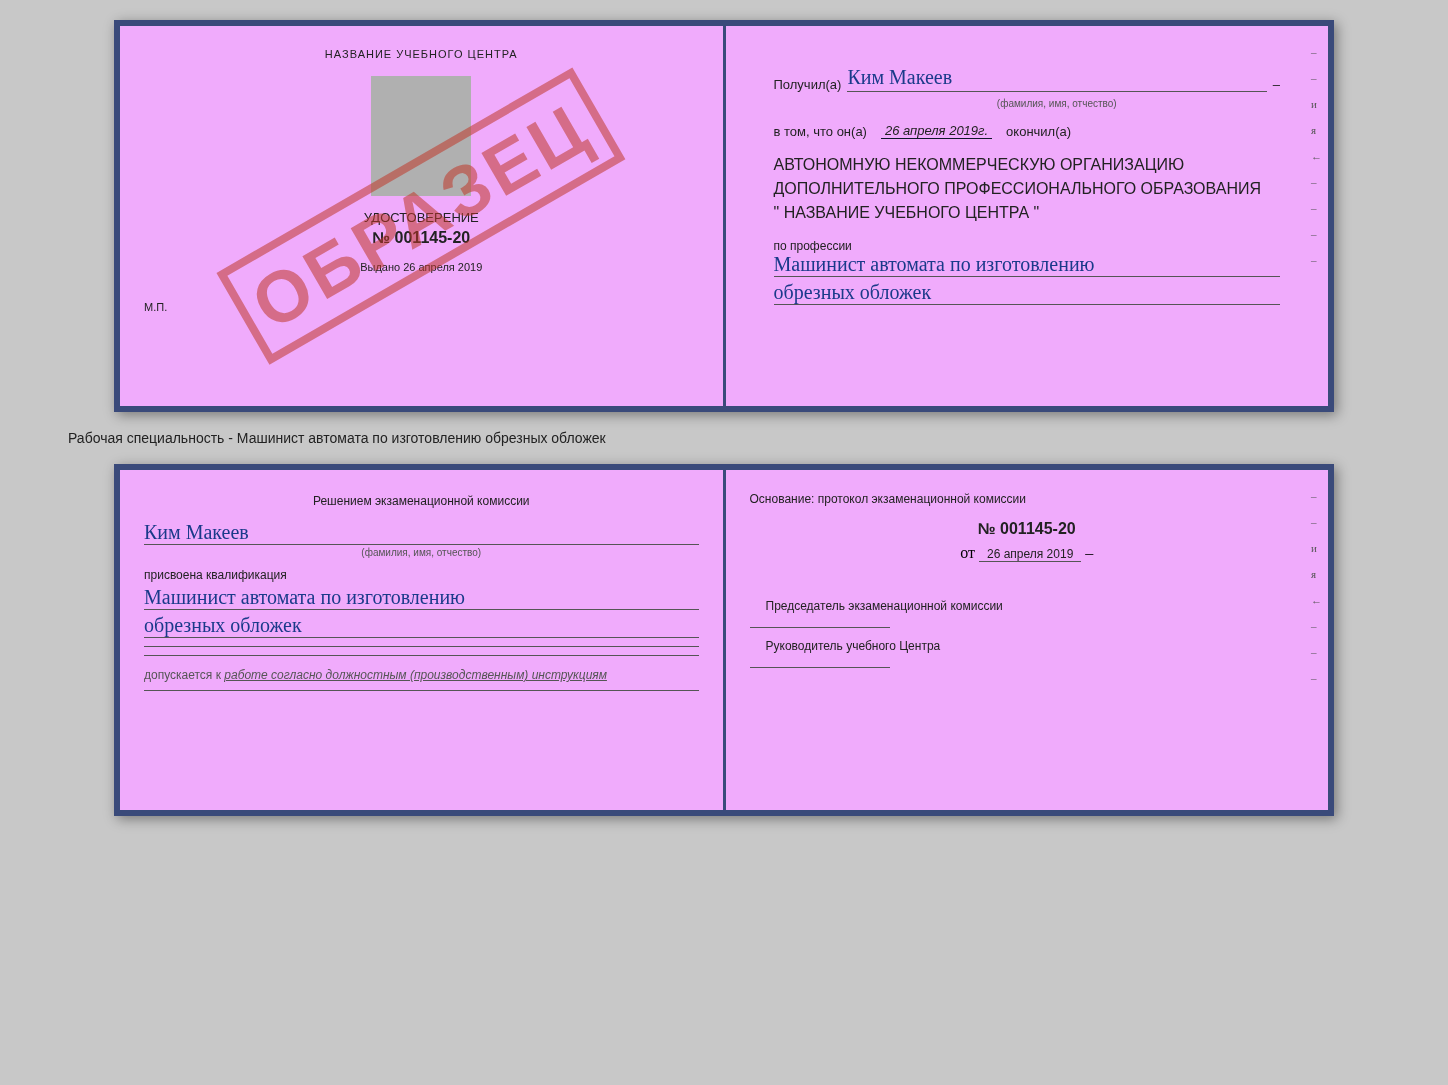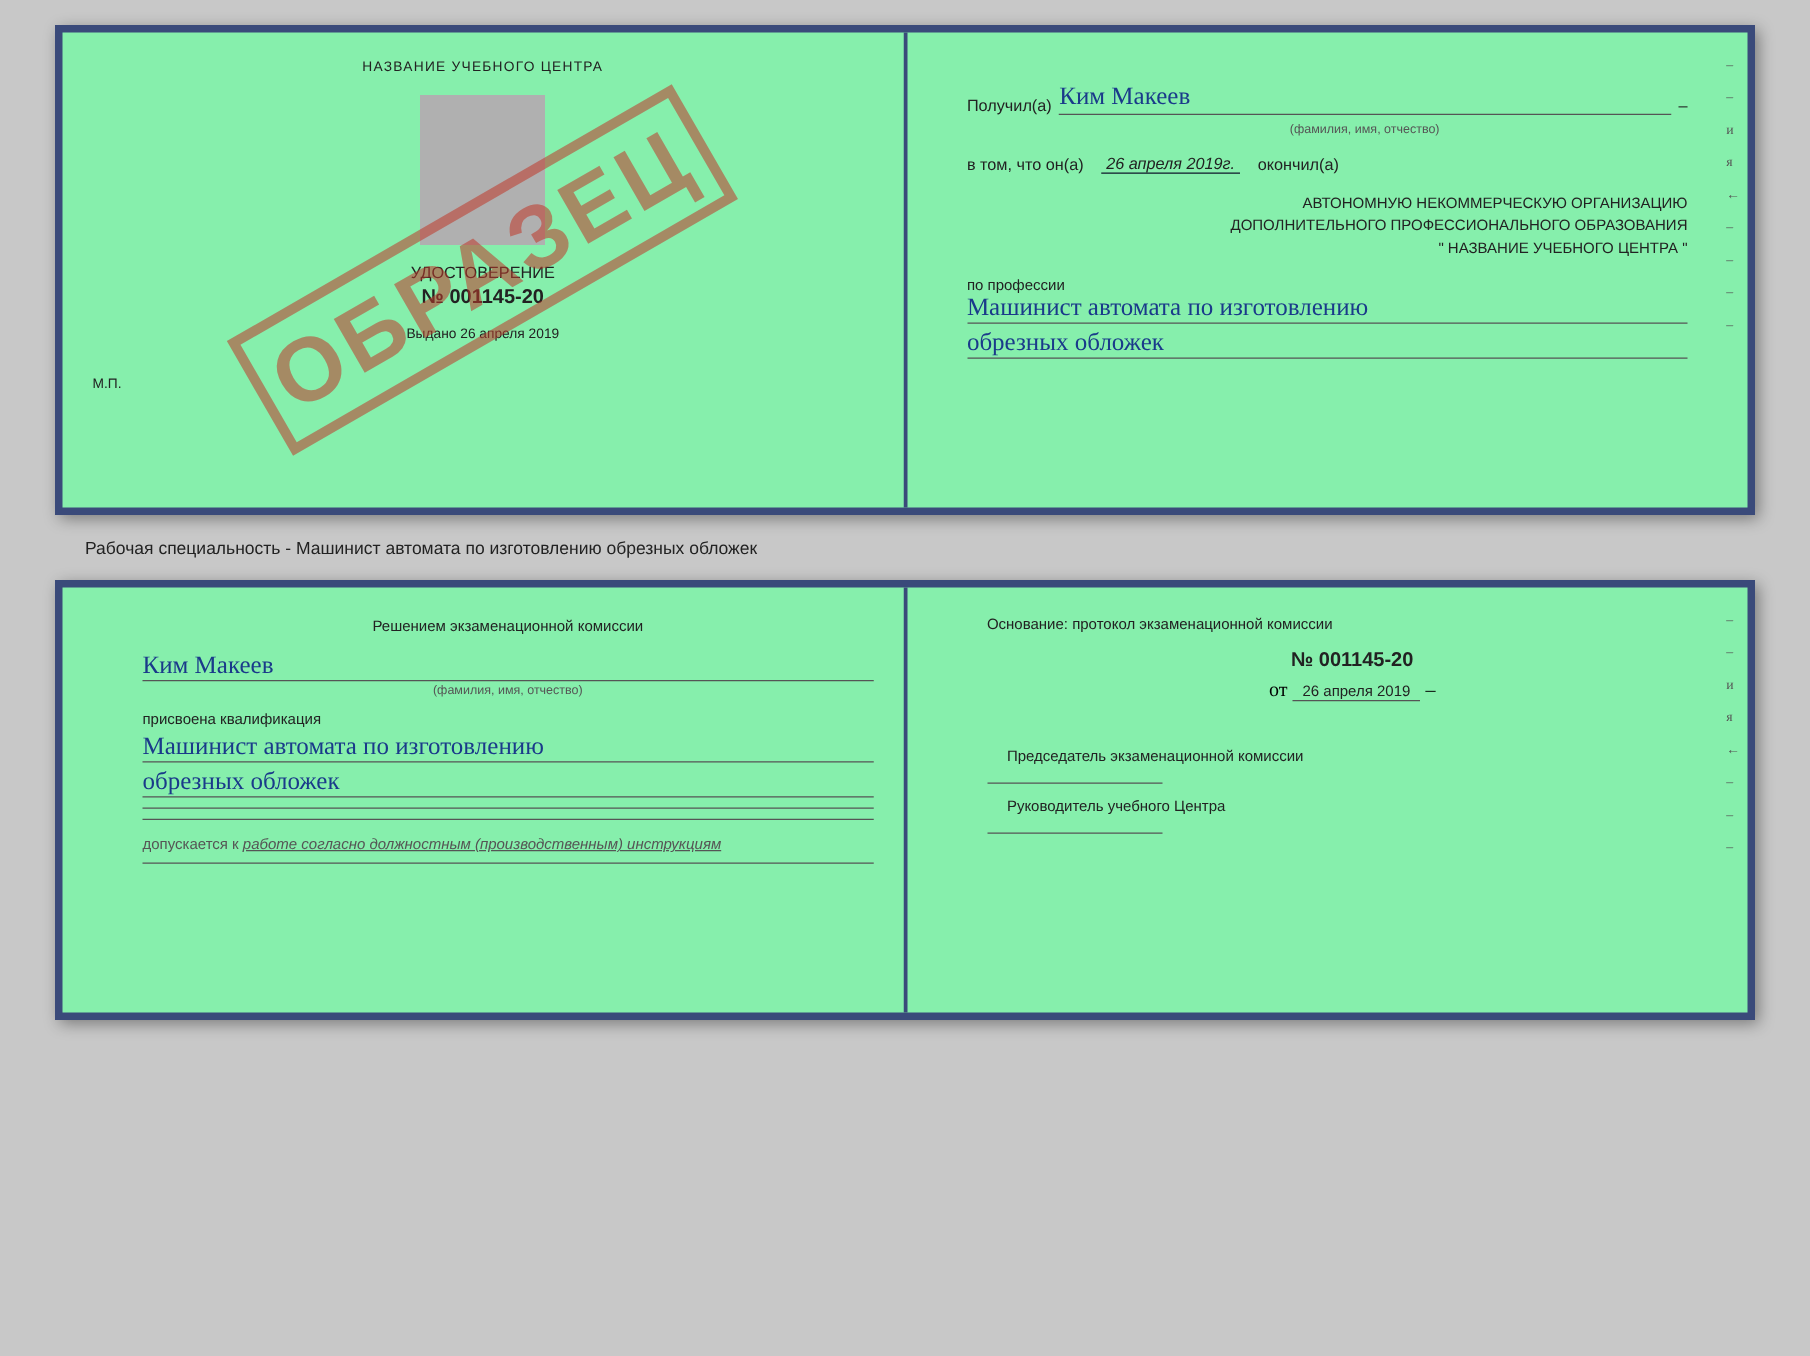--- a/index.html
+++ b/index.html
@@ -10,22 +10,22 @@
       min-height: 1085px;
       display: flex;
       flex-direction: column;
       align-items: center;
       padding: 20px;
       gap: 18px;
     }
 
     .document-pair {
       display: flex;
-      width: 1360px;
-      background: #86efac;
+      width: 1220px;
+      background: #f0abfc;
       border: 6px solid #3a4a7a;
       box-shadow: 3px 3px 12px rgba(0,0,0,0.4);
       position: relative;
     }
 
     .doc-page {
       flex: 1;
       padding: 22px 24px;
       position: relative;
       min-height: 380px;
@@ -149,22 +149,22 @@
     }
     .in-that-date {
       font-style: italic;
       border-bottom: 1px solid #0f172a;
       padding: 0 4px;
       color: #222;
       font-size: 13px;
     }
 
     .org-block {
-      text-align: right;
-      font-size: 12px;
+      text-align: left;
+      font-size: 16px;
       font-family: Arial, sans-serif;
       text-transform: uppercase;
       line-height: 1.5;
       color: #222;
       margin-bottom: 14px;
     }
 
     .profession-label {
       font-size: 12px;
       font-family: Arial, sans-serif;
@@ -209,21 +209,20 @@
       font-family: Arial, sans-serif;
       color: #222;
       text-align: left;
       width: 1320px;
       padding: 0 4px;
     }
 
     
     .bottom-doc .doc-page {
       min-height: 340px;
-      margin-left: 40px;
     }
 
     
     .decision-text {
       font-size: 12px;
       font-family: Arial, sans-serif;
       color: #222;
       text-align: center;
       line-height: 1.6;
       margin-bottom: 10px;

